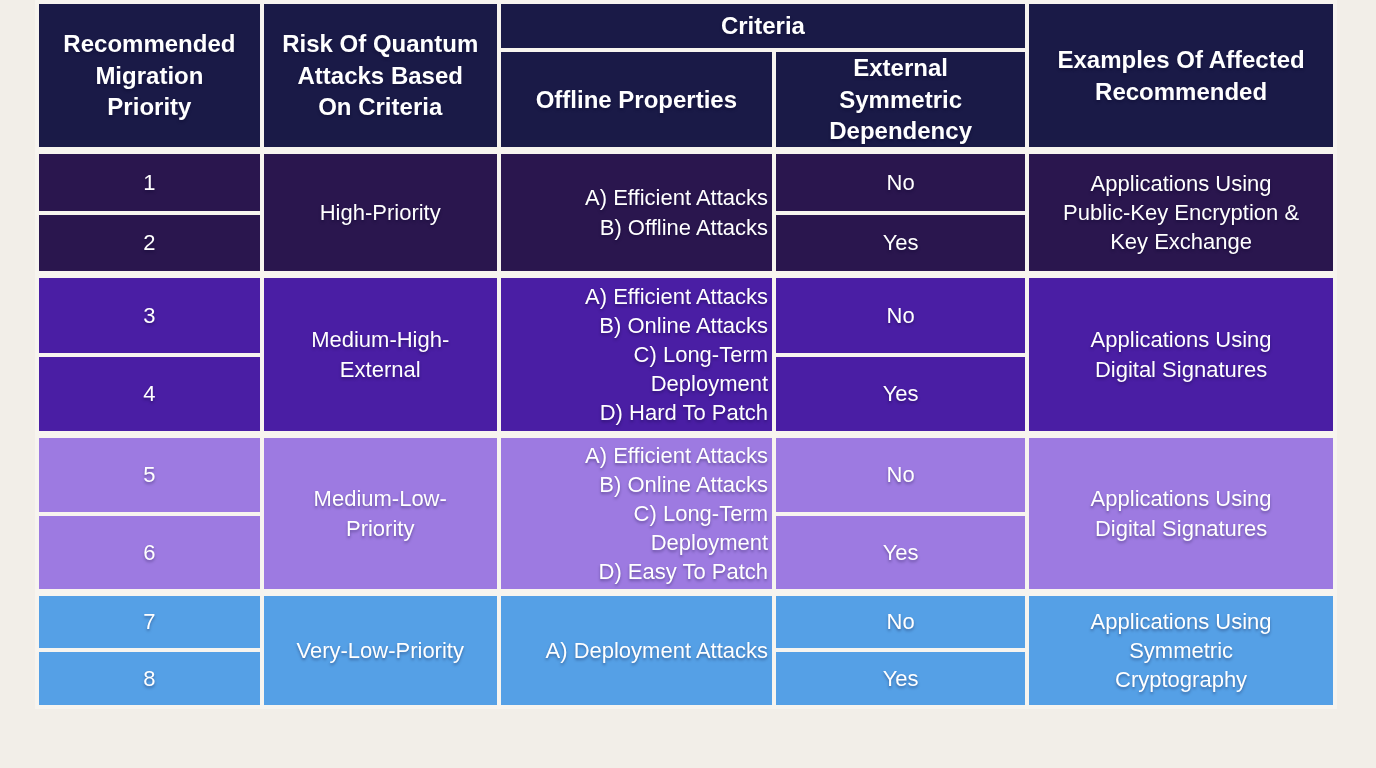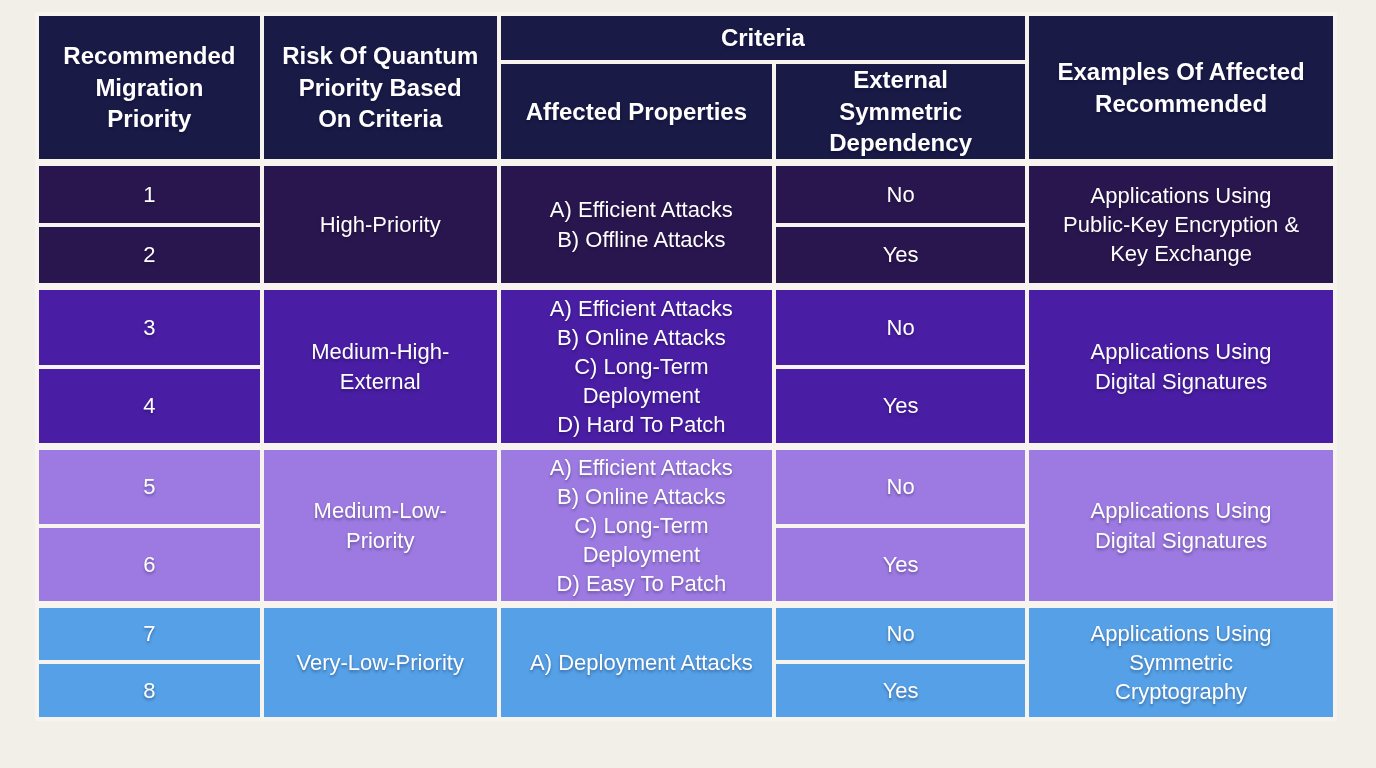--- a/index.html
+++ b/index.html
@@ -7,21 +7,21 @@
     width: 1376px; height: 768px;
     background: #f2eee8;
     font-family: "Liberation Sans", sans-serif;
     overflow: hidden;
   }
   .page { width: 1376px; height: 768px; position: relative; }
   table.prio {
     border-collapse: collapse;
     table-layout: fixed;
     margin-left: 35px;
-    margin-top: 12px;
+    margin-top: 0;
     width: 1302px;
   }
   .prio th, .prio td {
     border: 4px solid #f7f4ef;
     color: #ffffff;
     text-align: center;
     vertical-align: middle;
     white-space: pre-line;
     line-height: 1.32;
     text-shadow: 0 2px 3px rgba(10,5,40,0.35);
@@ -48,21 +48,21 @@
   tr.r-g3 { height: 79px; }
   tr.r-g4 { height: 57px; }
   
   col.c1 { width: 222px; }
   col.c2 { width: 234px; }
   col.c3 { width: 272px; }
   col.c4 { width: 250px; }
   col.c5 { width: 304px; }
   
   td.props {
-    text-align: center;
+    text-align: right;
     padding-left: 14px;
     padding-right: 4px;
   }
 </style>
 </head>
 <body>
 
 <div class="page">
   <table class="prio">
     <colgroup>
@@ -72,29 +72,29 @@
         <col class="c4">
         <col class="c5">
     </colgroup>
     <tbody>
 
       <tr class="hrow-top">
         <th rowspan="2">Recommended
 Migration
 Priority</th>
         <th rowspan="2">Risk Of Quantum
-Priority Based
+Attacks Based
 On Criteria</th>
         <th colspan="2">Criteria</th>
         <th rowspan="2">Examples Of Affected
 Recommended</th>
       </tr>
 
       <tr class="hrow-bottom">
-        <th>Affected Properties</th>
+        <th>Offline Properties</th>
         <th>External
 Symmetric
 Dependency</th>
       </tr>
 
       <tr class="g1 r-g1 group-start">
         <td>1</td>
         <td rowspan="2">High-Priority</td>
         <td rowspan="2" class="props">A) Efficient Attacks
 B) Offline Attacks</td>

